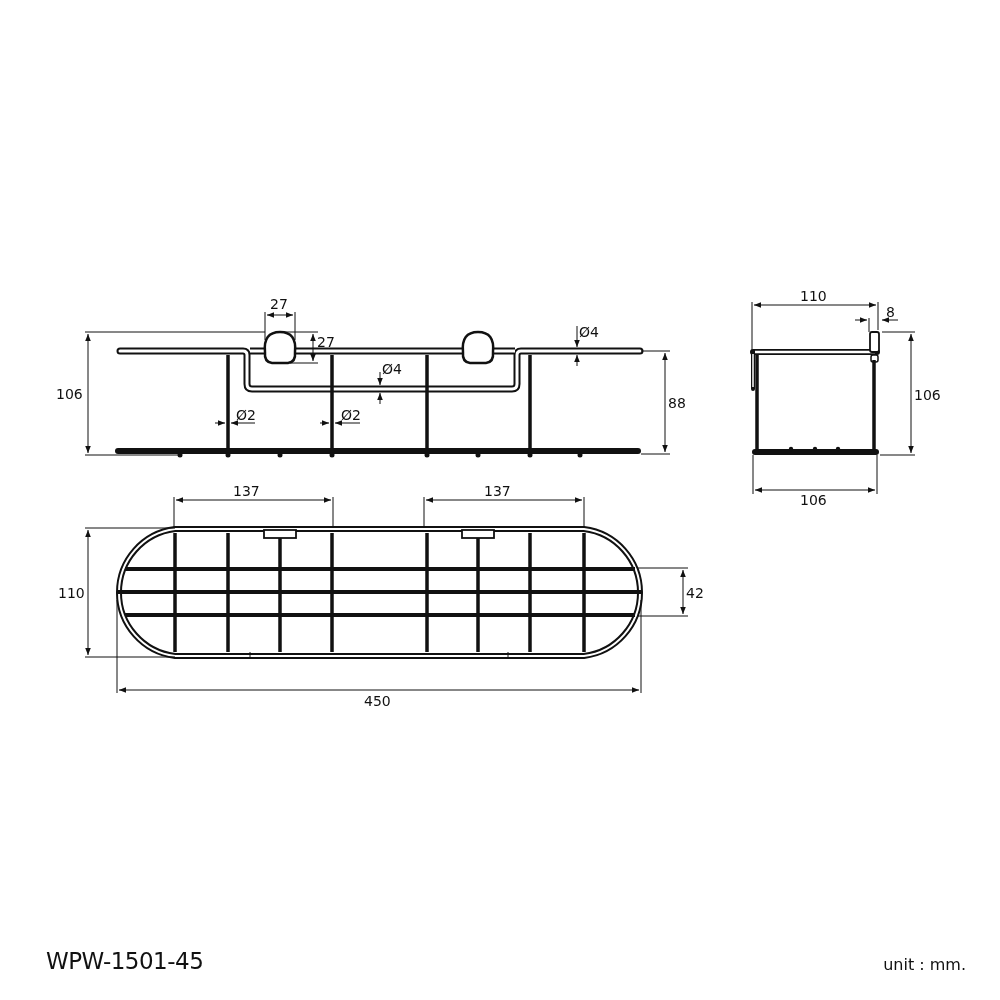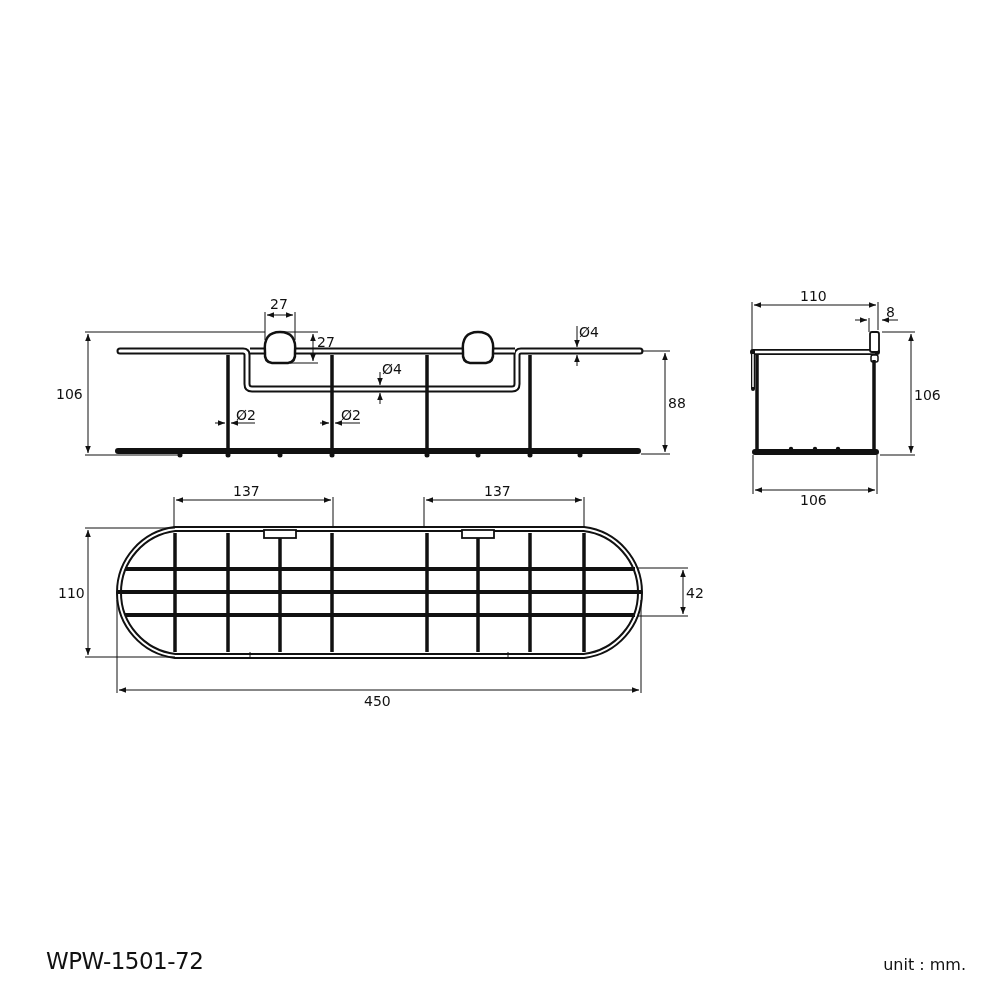--- a/index.html
+++ b/index.html
@@ -187,14 +187,14 @@
 
   <g>
     <text class="dim-text" x="233" y="496">137</text>
     <text class="dim-text" x="484" y="496">137</text>
     <text class="dim-text" x="58" y="598">110</text>
     <text class="dim-text" x="364" y="706">450</text>
     <text class="dim-text" x="686" y="598">42</text>
   </g>
 </svg>
 
-<div class="model">WPW-1501-72</div>
+<div class="model">WPW-1501-45</div>
 <div class="unit">unit : mm.</div>
 
 </body></html>

